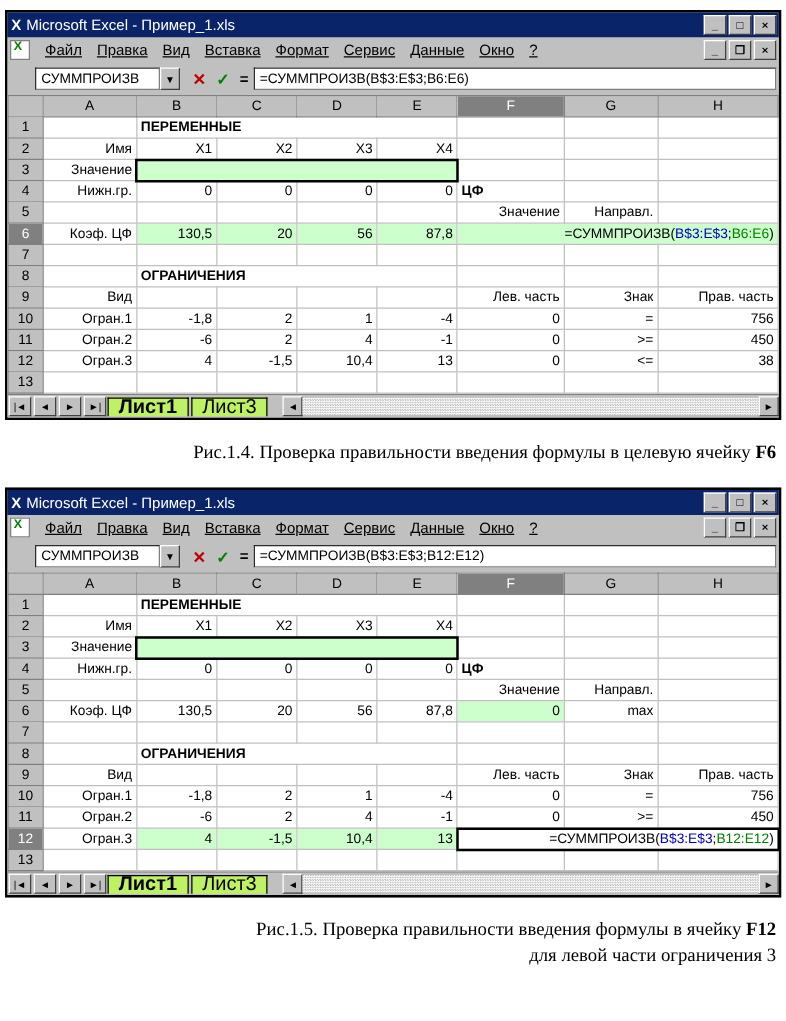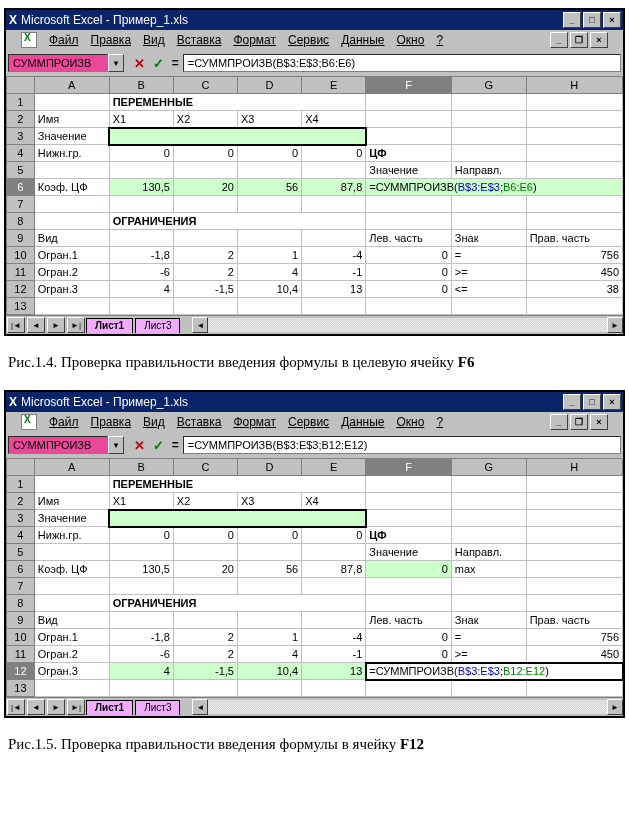--- a/index.html
+++ b/index.html
@@ -3,56 +3,56 @@
 <meta charset="utf-8">
 <style>
   html,body{margin:0;padding:0;background:#fff;font-family:Arial,Helvetica,sans-serif;font-size:12px;color:#000;}
   .page{width:629px;margin:0 auto;}
   .excelwin{border:2px solid #000;background:#bfbfbf;margin:8px 4px 4px 4px;}
   .titlebar{display:flex;align-items:center;background:linear-gradient(#0a246a,#0a246a);color:#fff;height:20px;padding:0 2px;font-size:12px;}
   .titlebar .xicon{font-weight:bold;margin:0 4px 0 1px;}
   .titlebar .titletext{font-weight:normal;flex:1;white-space:nowrap;}
   .tbtns{display:flex;gap:2px;}
   .tbtn{width:16px;height:14px;background:#c0c0c0;border:1px solid #fff;border-right-color:#404040;border-bottom-color:#404040;display:flex;align-items:center;justify-content:center;font-size:9px;font-weight:bold;color:#000;}
-  .menubar{display:flex;align-items:center;background:#c0c0c0;height:20px;padding:0 15px;}
+  .menubar{display:flex;align-items:center;background:#c0c0c0;height:20px;padding:0 2px;}
   .appicon{width:14px;height:14px;border:1px solid #808080;margin-right:6px;background:#fff;display:inline-block;position:relative;}
   .appicon::after{content:"X";position:absolute;left:2px;top:-1px;font-size:10px;color:#008000;font-weight:bold;}
   .menuitem{padding:0 6px;text-decoration:underline;text-decoration-color:#000;cursor:default;}
   .mdi-btns{margin-left:auto;display:flex;gap:2px;}
   .formbar{display:flex;align-items:center;background:#c0c0c0;height:22px;padding:2px;}
-  .namebox{background:#ec4899;border:1px inset #808080;width:90px;height:16px;padding:0 4px;display:flex;align-items:center;font-size:11px;}
+  .namebox{background:#ffffff;border:1px inset #808080;width:90px;height:16px;padding:0 4px;display:flex;align-items:center;font-size:11px;margin-left:20px;}
   .ddarr{width:14px;height:16px;background:#c0c0c0;border:1px solid #fff;border-right-color:#404040;border-bottom-color:#404040;display:flex;align-items:center;justify-content:center;font-size:8px;margin-right:6px;}
   .fx-x{color:#c00000;font-weight:bold;padding:0 4px;font-size:13px;}
   .fx-v{color:#008000;font-weight:bold;padding:0 4px;font-size:13px;}
   .fx-eq{font-weight:bold;padding:0 4px;}
   .formulabox{background:#fff;border:1px inset #808080;flex:1;height:16px;padding:0 4px;display:flex;align-items:center;font-size:11px;}
   .gridwrap{background:#fff;position:relative;}
   table.grid{border-collapse:collapse;width:100%;table-layout:fixed;}
   table.grid th,table.grid td{border:1px solid #c0c0c0;height:16px;font-size:11px;padding:0 3px;overflow:hidden;white-space:nowrap;}
   table.grid th{background:#c0c0c0;font-weight:normal;text-align:center;border:1px solid #808080;}
   .rowh{width:26px;}
   .selhdr{background:#808080!important;color:#fff;}
-  td.l{text-align:left;}
+  td.l{text-align:right;}
   td.r{text-align:right;}
   td.c{text-align:left;}
   td.bold{font-weight:bold;}
   td.sel{background:#ccffcc;}
   td.activesel{background:#ccffcc;}
   .thickbox{outline:2px solid #000;outline-offset:-1px;}
   .formula-cell{color:#000;}
   .formula-cell .ref1{color:#0000c0;}
   .formula-cell .ref2{color:#008000;}
   .tabbar{display:flex;align-items:center;background:#c0c0c0;height:18px;border-top:1px solid #808080;}
   .tabnav{width:16px;height:14px;background:#c0c0c0;border:1px solid #fff;border-right-color:#404040;border-bottom-color:#404040;display:flex;align-items:center;justify-content:center;font-size:8px;margin:0 1px;}
-  .sheet-tab{background:#f0abfc;border:1px solid #000;border-bottom:none;padding:0 8px;font-size:10px;height:14px;display:flex;align-items:center;margin-right:2px;}
+  .sheet-tab{background:#bef264;border:1px solid #000;border-bottom:none;padding:0 8px;font-size:16px;height:14px;display:flex;align-items:center;margin-right:2px;}
   .sheet-tab.active{font-weight:bold;}
   .hscroll{flex:1;display:flex;align-items:center;margin-left:10px;}
   .sbbtn{width:14px;height:14px;background:#c0c0c0;border:1px solid #fff;border-right-color:#404040;border-bottom-color:#404040;display:flex;align-items:center;justify-content:center;font-size:8px;}
   .sbtrack{flex:1;height:14px;background:repeating-conic-gradient(#c0c0c0 0% 25%,#fff 0% 50%) 50%/2px 2px;}
-  .caption{text-align:left;font-family:"Times New Roman",serif;font-size:15px;margin:16px 8px 18px 8px;line-height:1.35;}
+  .caption{text-align:right;font-family:"Times New Roman",serif;font-size:15px;margin:16px 8px 18px 8px;line-height:1.35;}
   .short-row td,.short-row th{height:8px;}
   col.cA{width:70px} col.cB{width:60px} col.cC{width:60px} col.cD{width:60px} col.cE{width:60px} col.cF{width:80px} col.cG{width:70px} col.cH{width:90px}
 </style>
 </head>
 <body>
 <div class="page">
 
 <div class="excelwin">
   <div class="titlebar">
     <span class="xicon">X</span>
@@ -472,15 +472,16 @@
     <div class="hscroll">
       <div class="sbbtn">◄</div>
       <div class="sbtrack"></div>
       <div class="sbbtn">►</div>
     </div>
   </div>
 </div>
 
 <div class="caption">
   <span>Рис.1.5. Проверка правильности введения формулы в ячейку </span><b>F12</b><br>
+  <span>для левой части ограничения 3</span>
 </div>
 
 </div>
 
 </body></html>

